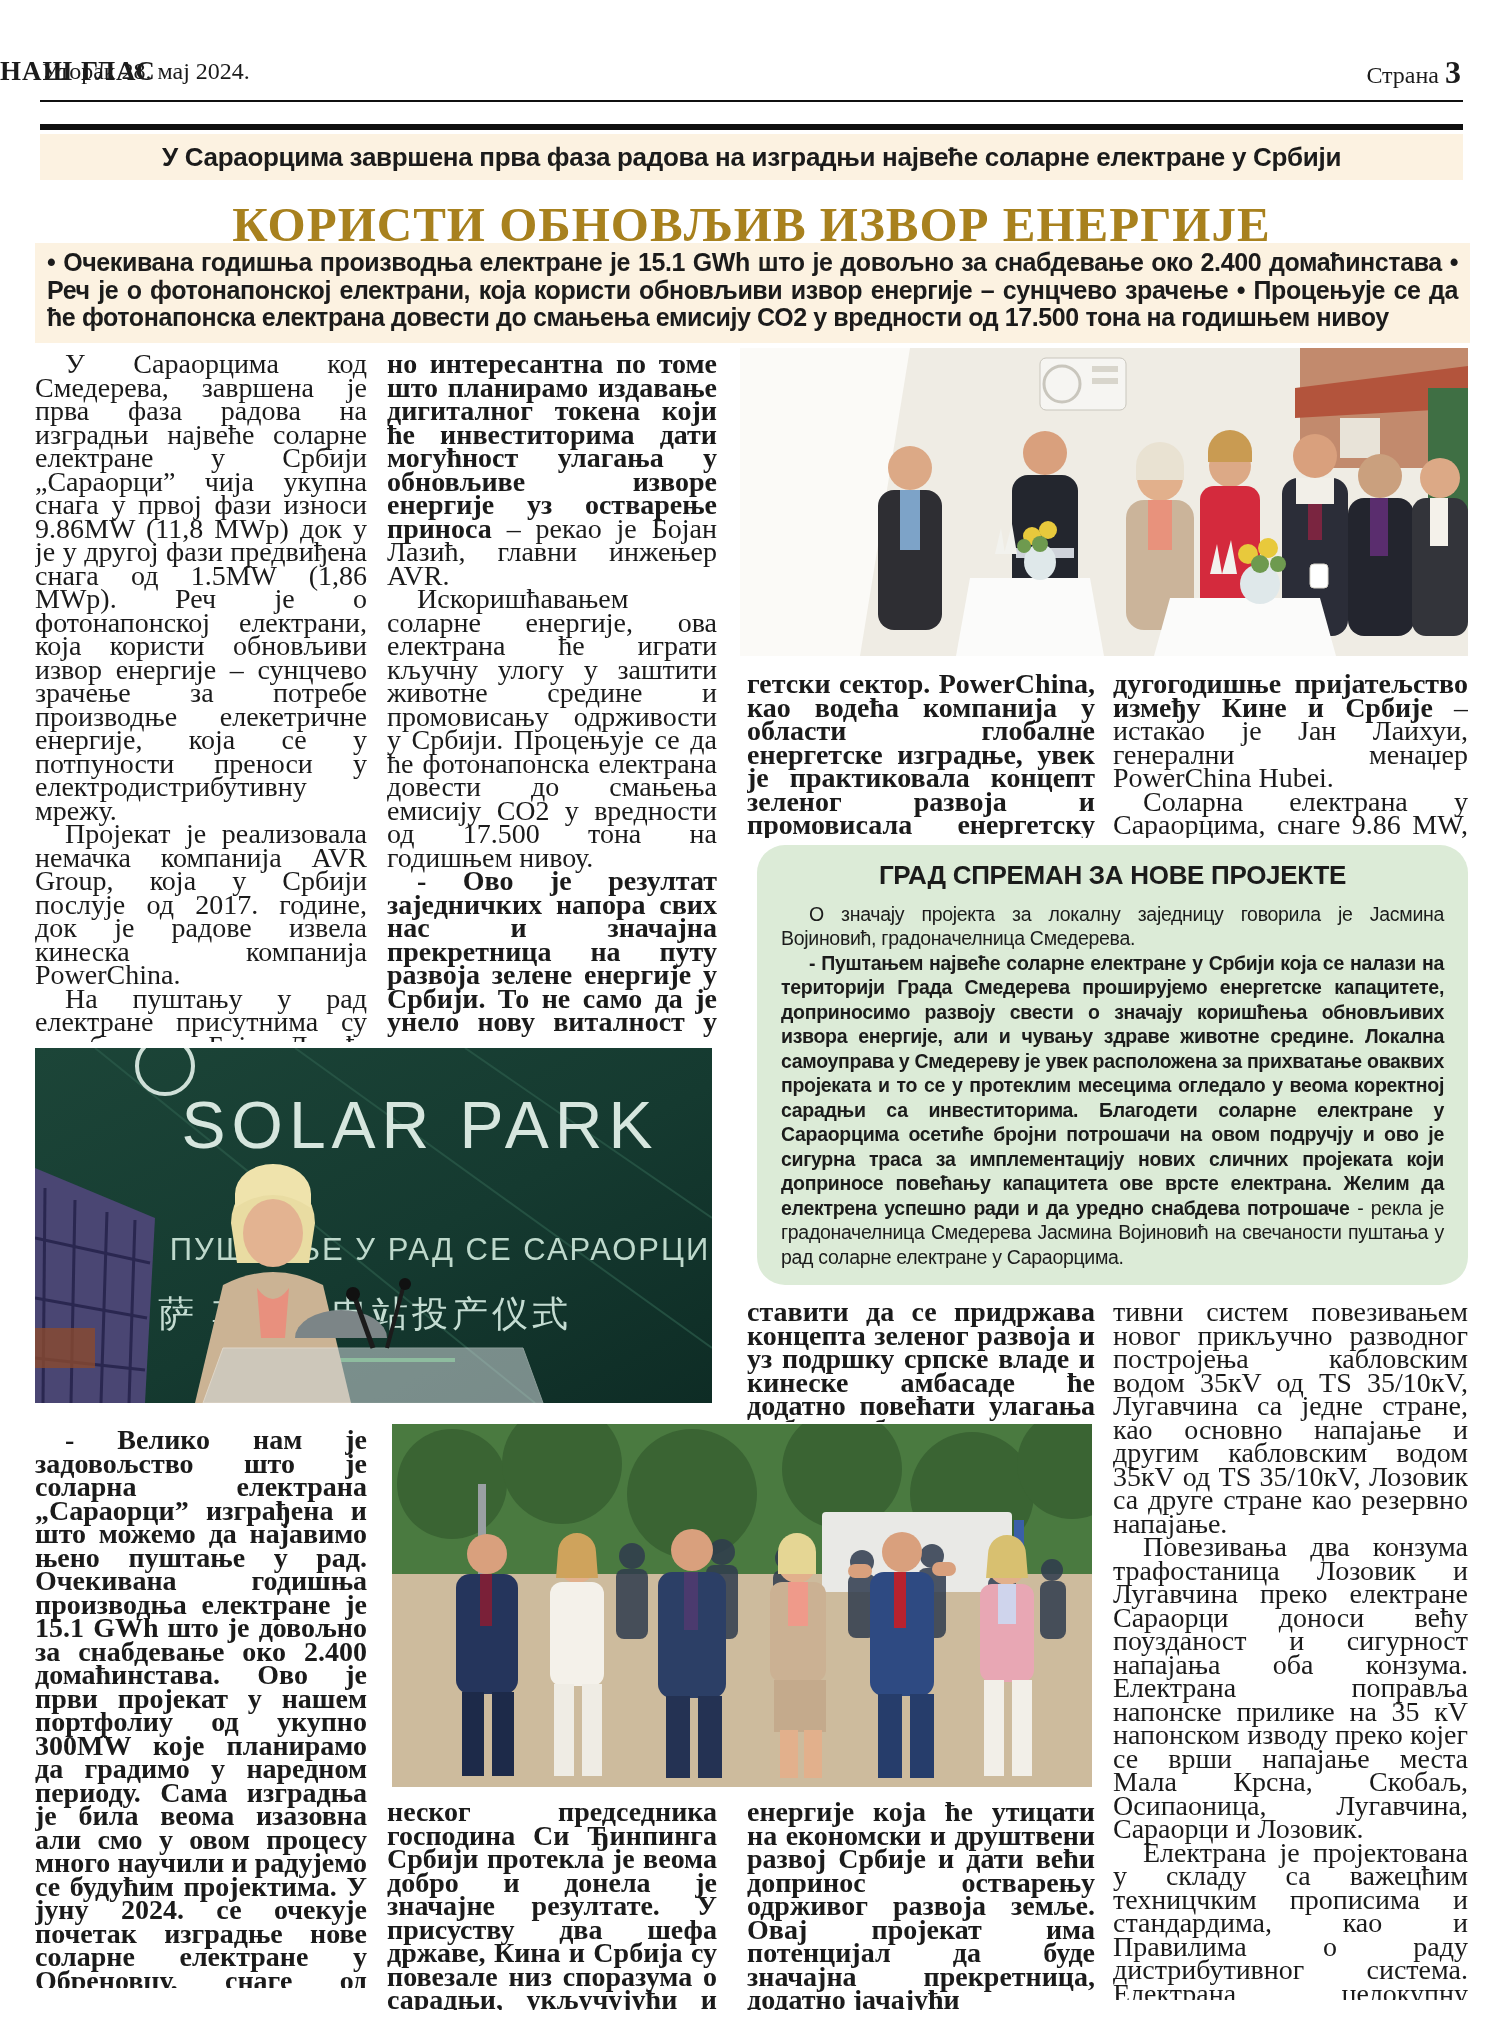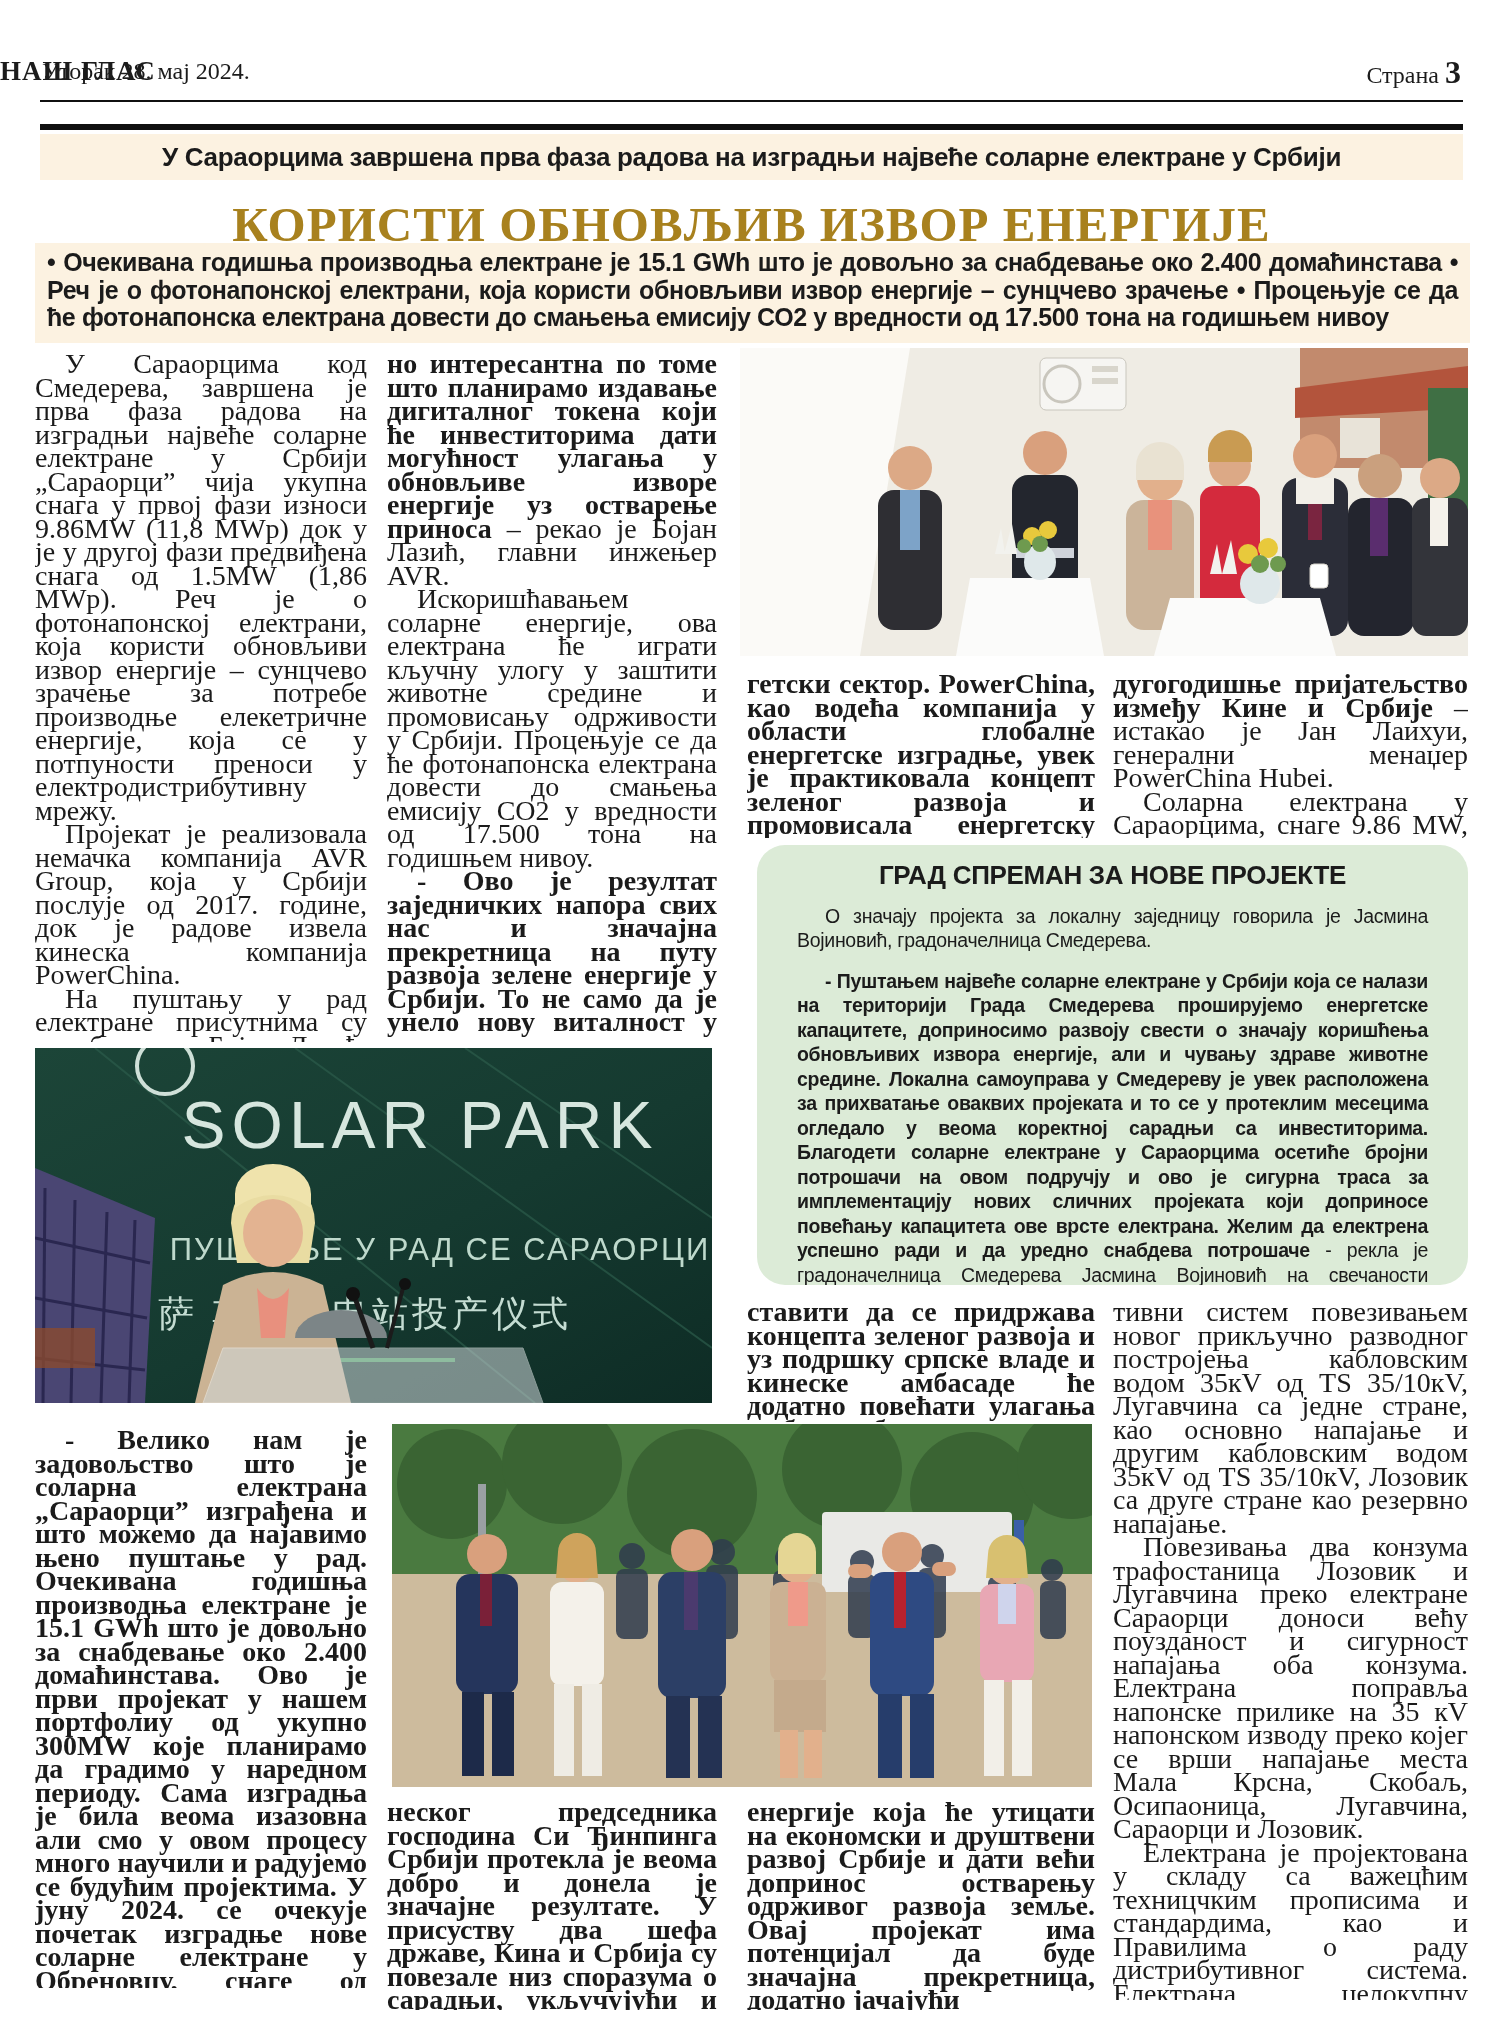--- a/index.html
+++ b/index.html
@@ -35,21 +35,21 @@
   .col1-bot{left:35px;top:1428px;width:332px;height:560px;}
   .col2-bot{left:387px;top:1800px;width:330px;height:210px;}
   .col3-bot{left:747px;top:1800px;width:348px;height:210px;}
   .col4-bot{left:1113px;top:1300px;width:355px;height:700px;}
   
   .greenbox{position:absolute;left:757px;top:845px;width:711px;height:440px;background:#dcebd7;
             border-radius:28px;box-sizing:border-box;padding:14px 24px;overflow:hidden;
             font-family:"Liberation Sans",sans-serif;font-size:19.5px;line-height:24.5px;
             letter-spacing:-0.3px;text-align:justify;}
   .greenbox h2{margin:4px 0 14px 0;text-align:center;font-size:26px;letter-spacing:-0.3px;}
-  .greenbox p{margin:16px;text-indent:28px;}
+  .greenbox p{margin:0;text-indent:28px;}
   
   .photo{position:absolute;overflow:hidden;background:#ccc;}
   .photo svg{display:block;}
   .photo1{left:740px;top:348px;width:728px;height:308px;}
   .photo2{left:35px;top:1048px;width:677px;height:355px;}
   .photo3{left:392px;top:1424px;width:700px;height:363px;}
 </style>
 </head>
 <body>
 

